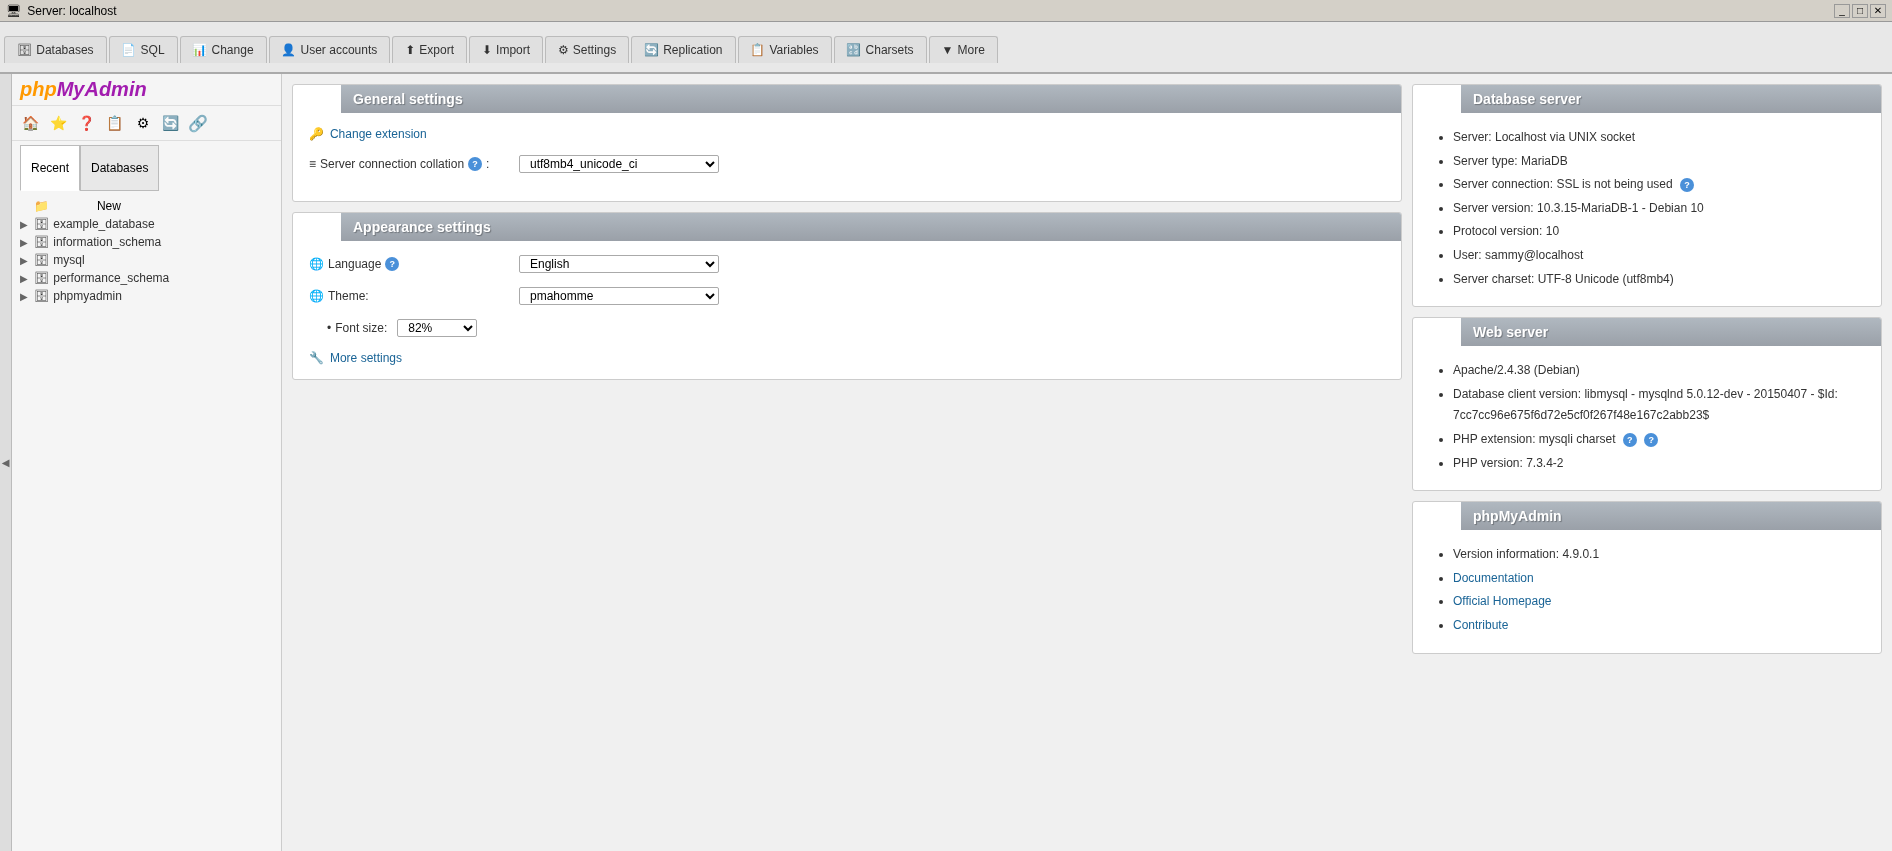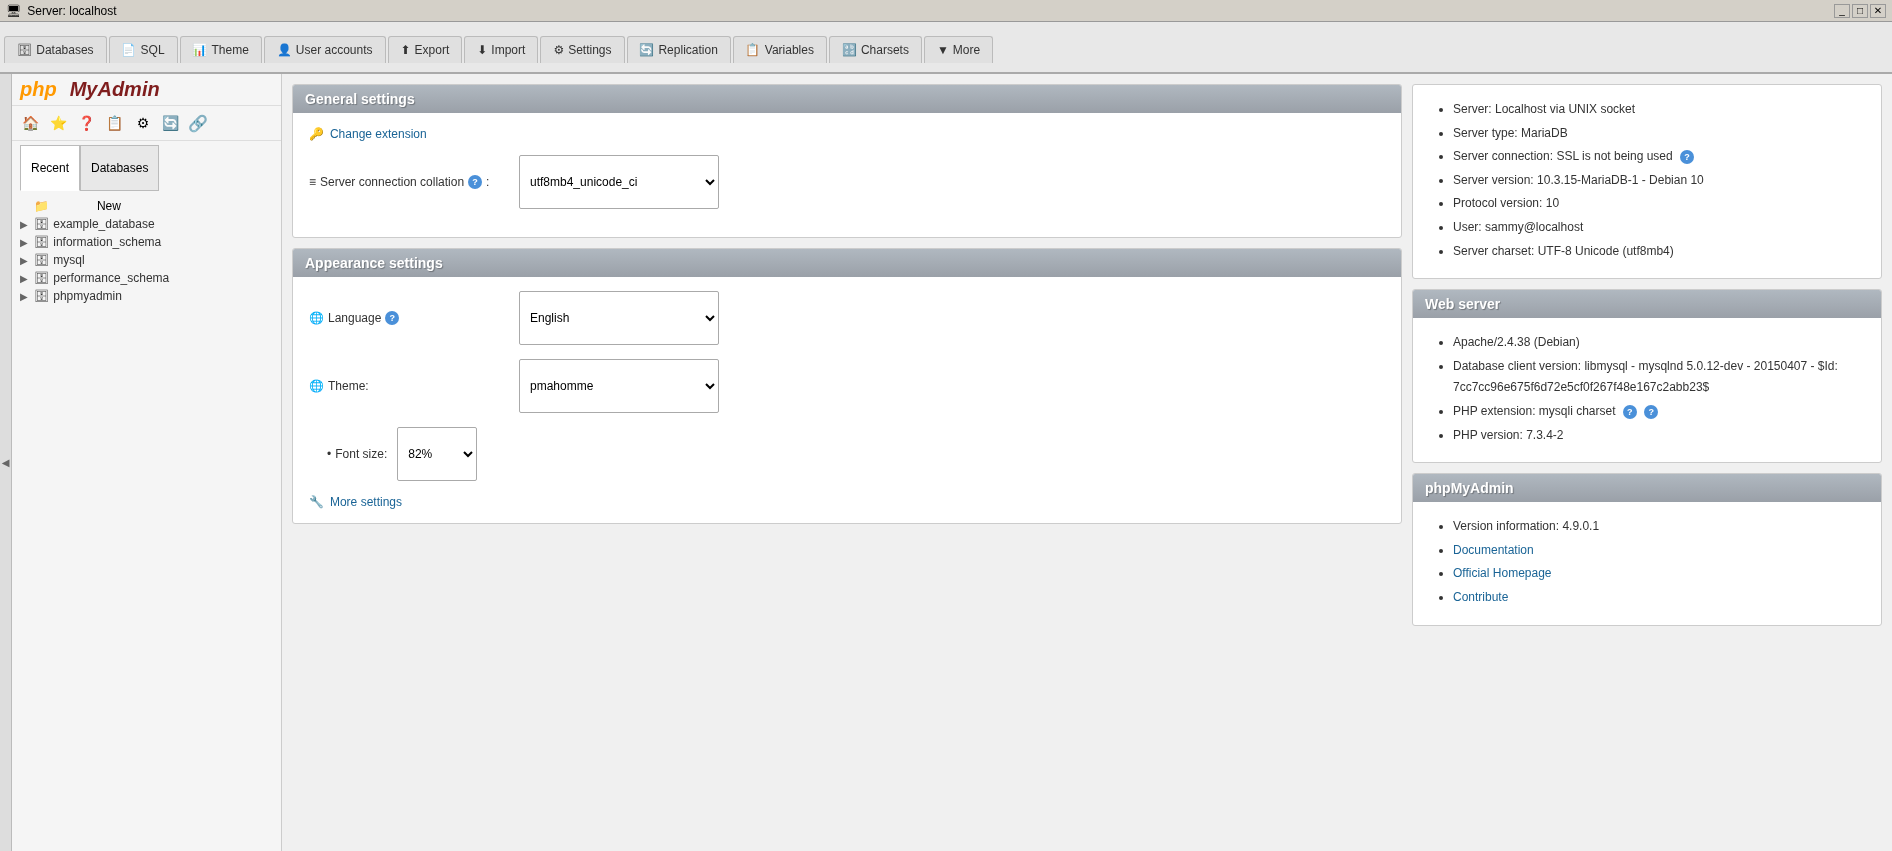--- a/index.html
+++ b/index.html
@@ -67,21 +67,21 @@
       align-items: center;
       justify-content: space-between;
       padding: 4px 8px;
       border-bottom: 1px solid #ddd;
     }
     .sidebar-logo {
       display: flex;
       align-items: center;
     }
     .logo-text-php { color: #f90; font-weight: bold; font-size: 20px; font-style: italic; }
-    .logo-text-myadmin { color: #7f1d1d; font-weight: bold; font-size: 20px; font-style: italic; margin-left: 13px; }
+    .logo-text-myadmin { color: #a21caf; font-weight: bold; font-size: 20px; font-style: italic; }
     .sidebar-actions {
       display: flex;
       align-items: center;
       gap: 6px;
       padding: 6px 8px;
       border-bottom: 1px solid #ddd;
     }
     .sidebar-icon-btn {
       width: 22px; height: 22px;
       display: flex; align-items: center; justify-content: center;
@@ -152,20 +152,21 @@
       border-radius: 3px;
       overflow: hidden;
     }
     .panel-header {
       background: linear-gradient(to bottom, #b0b8c0, #9aa0a8);
       padding: 6px 12px;
       font-size: 14px;
       font-weight: bold;
       color: #fff;
       text-shadow: 1px 1px 1px rgba(0,0,0,0.3);
+      margin-left: 48px;
     }
     .panel-body {
       padding: 14px 16px;
     }
 
     
     .form-row {
       display: flex;
       align-items: center;
       gap: 10px;
@@ -173,21 +174,21 @@
     }
     .form-row label {
       display: flex;
       align-items: center;
       gap: 4px;
       min-width: 200px;
       font-size: 12px;
       color: #333;
     }
     .form-row select {
-      padding: 18px 6px;
+      padding: 0 6px;
       font-size: 12px;
       border: 1px solid #aaa;
       border-radius: 2px;
       background: #fff;
       min-width: 200px;
     }
     .info-icon {
       width: 14px; height: 14px;
       background: #4a90d9;
       border-radius: 50%;
@@ -269,21 +270,21 @@
   <a class="nav-tab">
     <span>🗄</span>
     <span>Databases</span>
   </a>
   <a class="nav-tab">
     <span>📄</span>
     <span>SQL</span>
   </a>
   <a class="nav-tab">
     <span>📊</span>
-    <span>Theme</span>
+    <span>Change</span>
   </a>
   <a class="nav-tab">
     <span>👤</span>
     <span>User accounts</span>
   </a>
   <a class="nav-tab">
     <span>⬆</span>
     <span>Export</span>
   </a>
   <a class="nav-tab">
@@ -448,20 +449,23 @@
             <span>More settings</span>
           </div>
         </div>
       </div>
 
     </div>
 
     <div class="content-right">
 
       <div class="panel">
+        <div class="panel-header">
+          <span>Database server</span>
+        </div>
         <div class="panel-body">
           <ul class="info-list">
             <li>
               <span>Server: Localhost via UNIX socket</span>
             </li>
             <li>
               <span>Server type: MariaDB</span>
             </li>
             <li>
               <span>Server connection: SSL is not being used</span>

